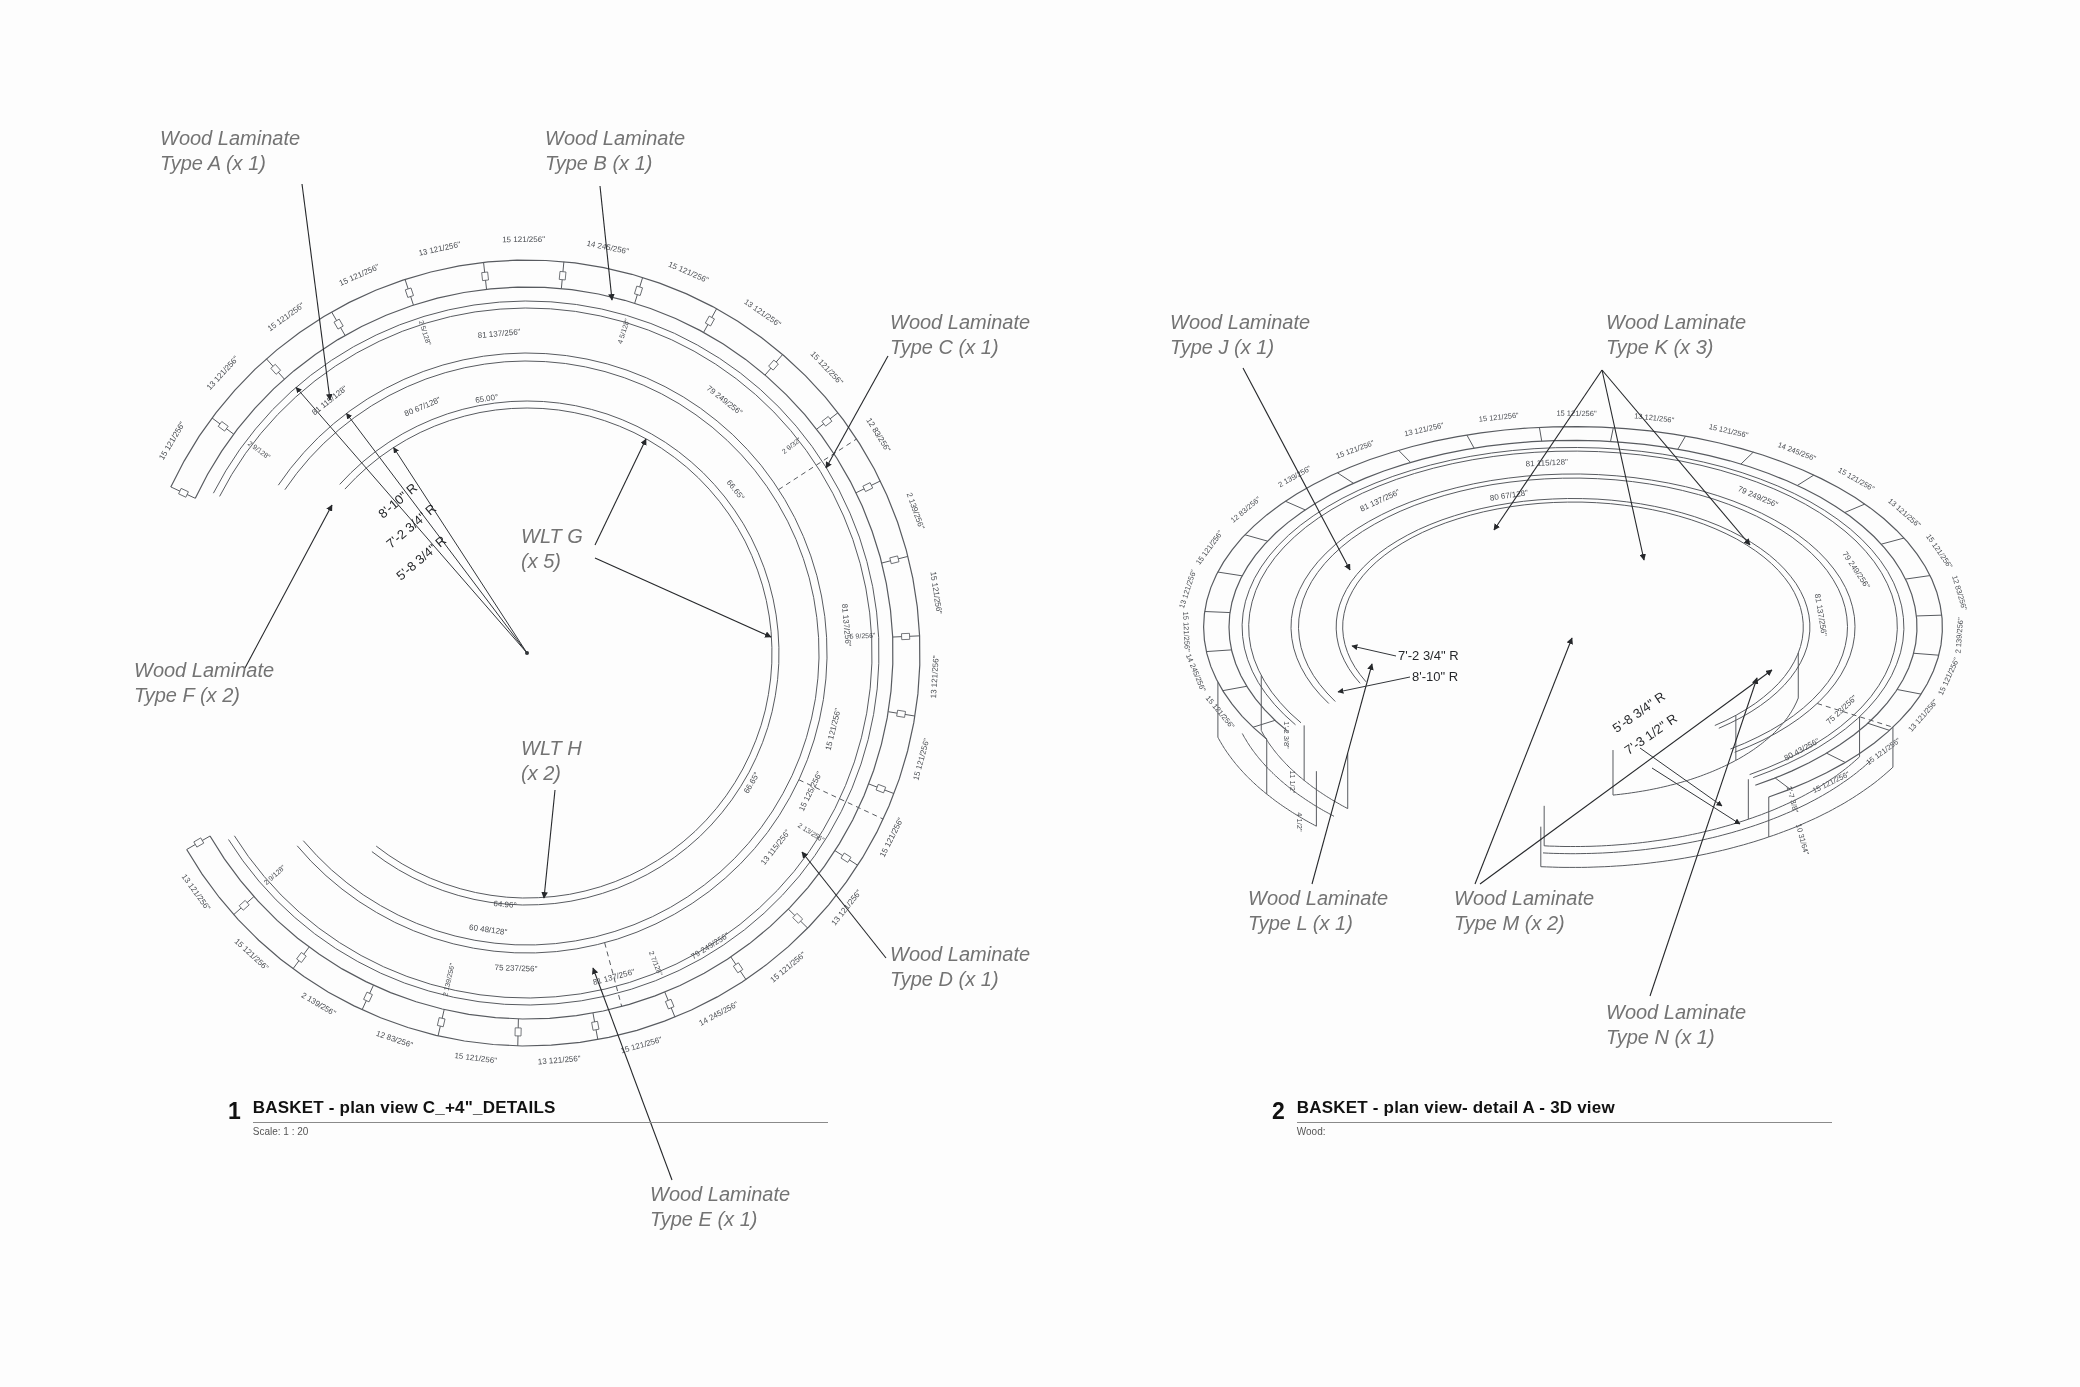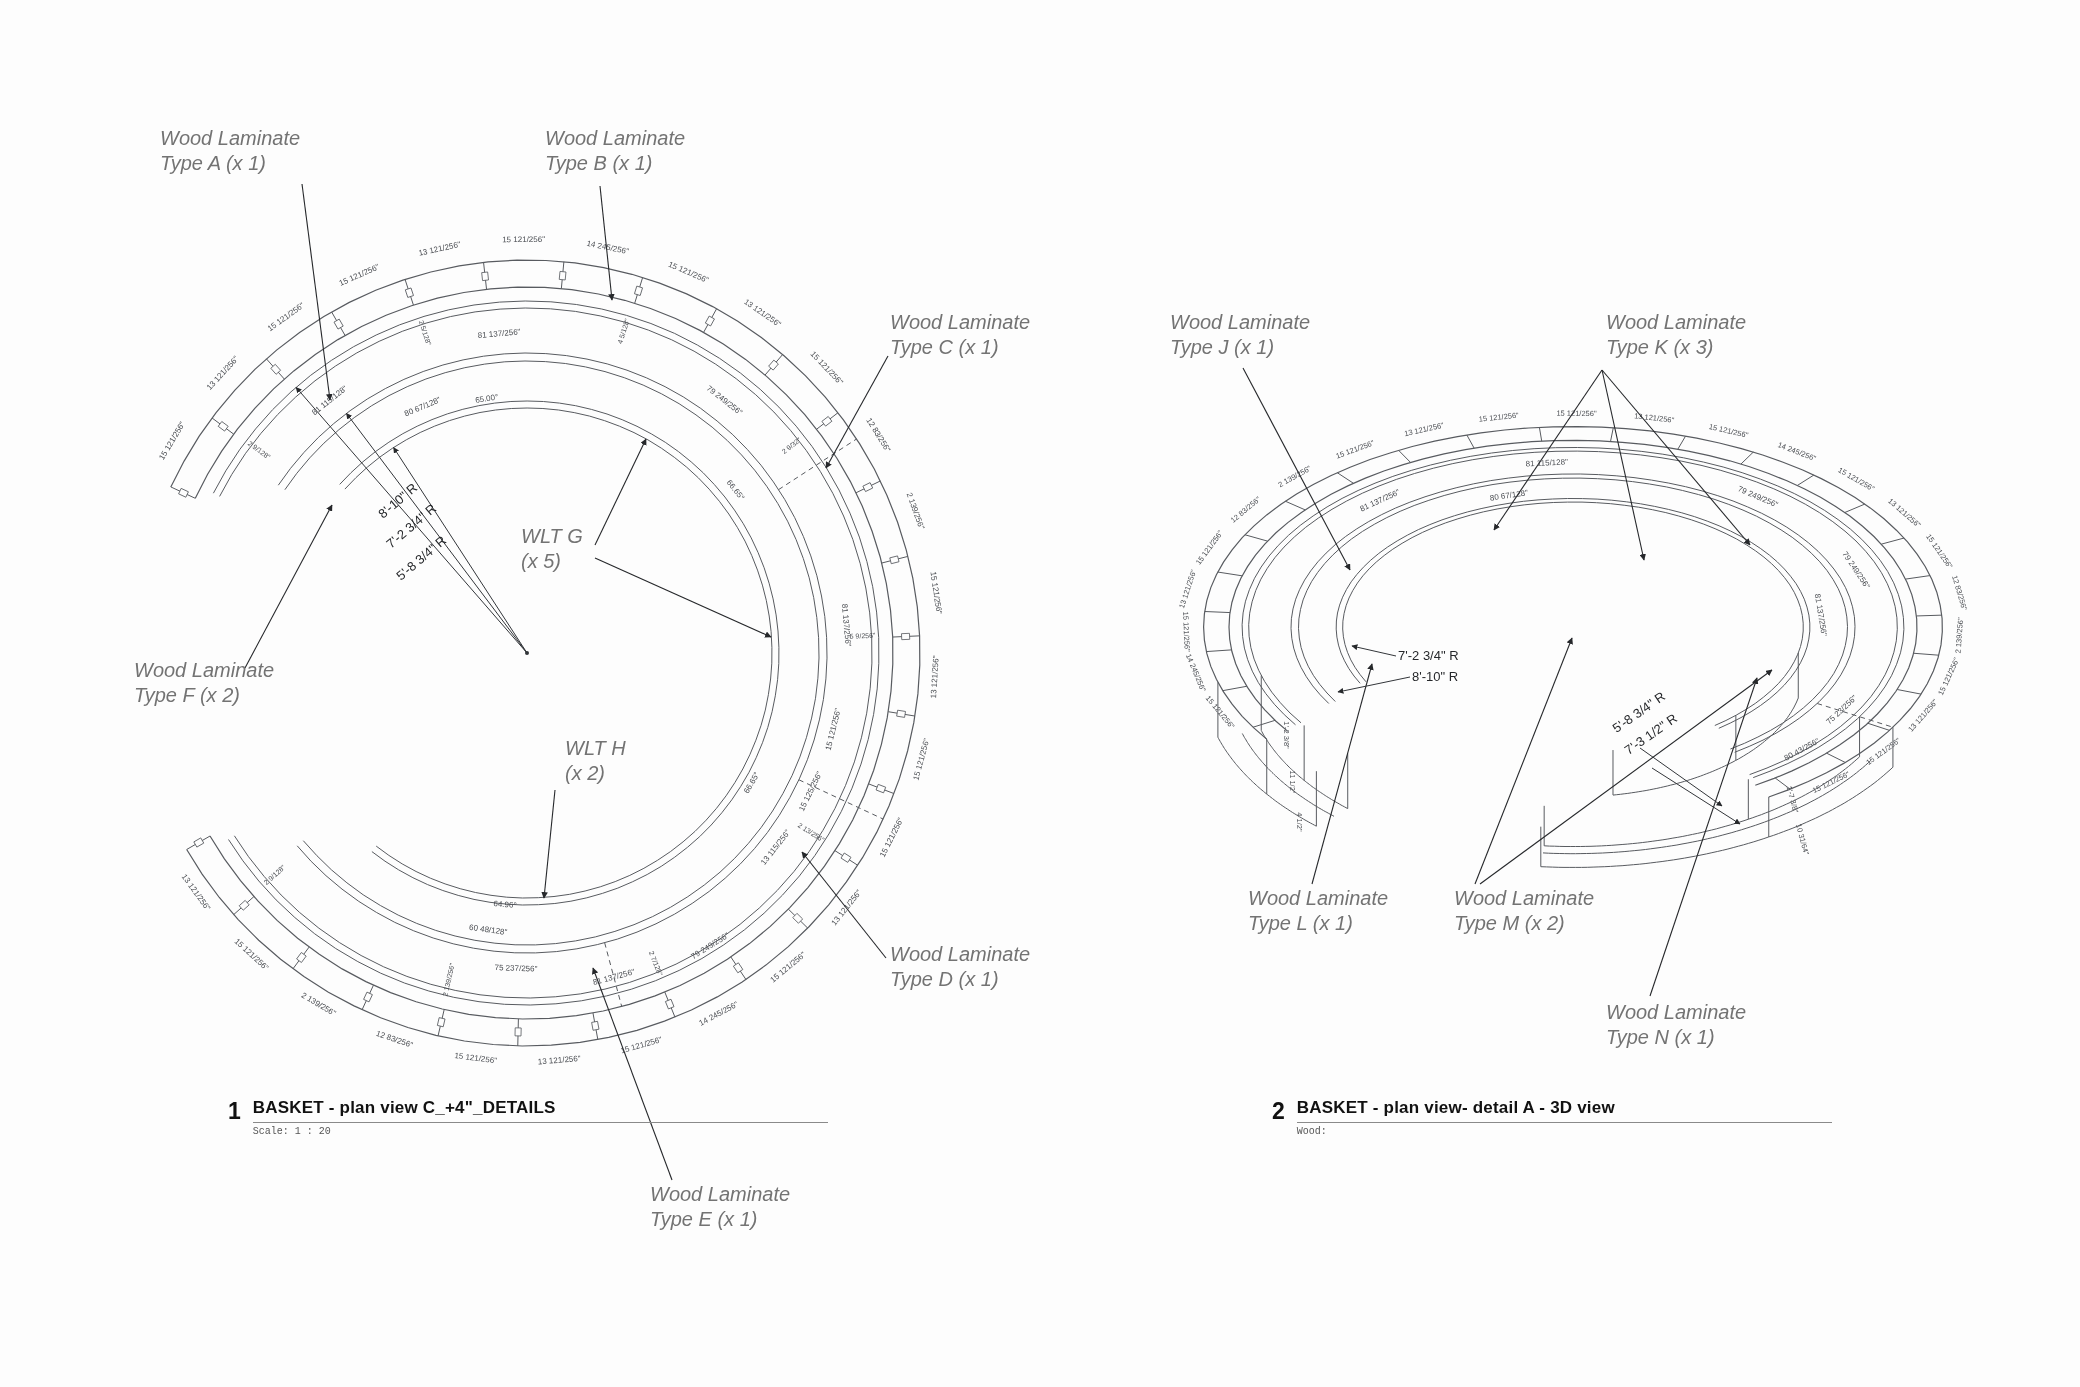--- a/index.html
+++ b/index.html
@@ -7,21 +7,21 @@
   #sheet{position:relative;width:2080px;height:1387px;background:#fdfdfd;overflow:hidden;}
   svg{position:absolute;left:0;top:0;}
   svg text{font-family:"Liberation Sans",sans-serif;}
   .lbl{position:absolute;font-size:20px;line-height:1.25;color:#737373;white-space:pre-line;font-style:italic;}
   .rlbl{position:absolute;font-size:13px;color:#26282b;white-space:nowrap;transform-origin:left center;}
   .titleblock{position:absolute;}
   .tb-row{display:flex;gap:12px;align-items:flex-start;}
   .tnum{font-weight:bold;font-size:23px;color:#111;}
   .ttitle{font-weight:bold;font-size:17px;color:#111;letter-spacing:0.2px;}
   .trule{border-bottom:1px solid #8a8a8a;margin:4px 0 3px;}
-  .tscale{font-size:10px;color:#555;font-family:Liberation Mono, monospace;}
+  .tscale{font-size:10px;color:#555;}
 </style>
 </head>
 <body>
 
 <div id="sheet">
 
   <svg id="art" width="2080" height="1387" viewBox="0 0 2080 1387">
     <defs>
       <marker id="arw" viewBox="0 0 10 10" refX="9" refY="5" markerWidth="6" markerHeight="6" orient="auto-start-reverse">
         <path d="M0 0 L10 5 L0 10 z" fill="#26282b"></path>
@@ -264,21 +264,21 @@
   <div class="lbl" style="left:160px;top:126px;">Wood Laminate
 Type A (x 1)</div>
   <div class="lbl" style="left:545px;top:126px;">Wood Laminate
 Type B (x 1)</div>
   <div class="lbl" style="left:890px;top:310px;">Wood Laminate
 Type C (x 1)</div>
   <div class="lbl" style="left:134px;top:658px;">Wood Laminate
 Type F (x 2)</div>
   <div class="lbl" style="left:521px;top:524px;">WLT G
 (x 5)</div>
-  <div class="lbl" style="left:521px;top:736px;margin-left:44px;">WLT H
+  <div class="lbl" style="left:521px;top:736px;">WLT H
 (x 2)</div>
   <div class="lbl" style="left:890px;top:942px;">Wood Laminate
 Type D (x 1)</div>
   <div class="lbl" style="left:650px;top:1182px;">Wood Laminate
 Type E (x 1)</div>
 
   <div class="rlbl" style="left:380px;top:508px;transform:rotate(-40deg);">8'-10" R</div>
   <div class="rlbl" style="left:388px;top:538px;transform:rotate(-40deg);">7'-2 3/4" R</div>
   <div class="rlbl" style="left:398px;top:570px;transform:rotate(-40deg);">5'-8 3/4" R</div>
 

